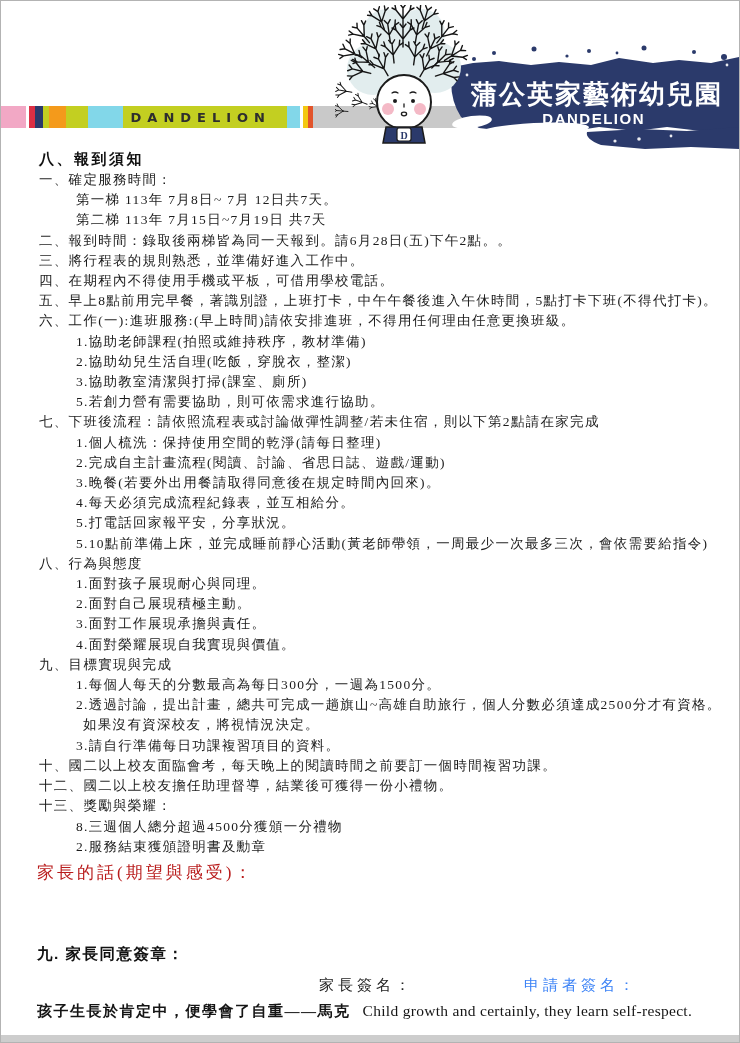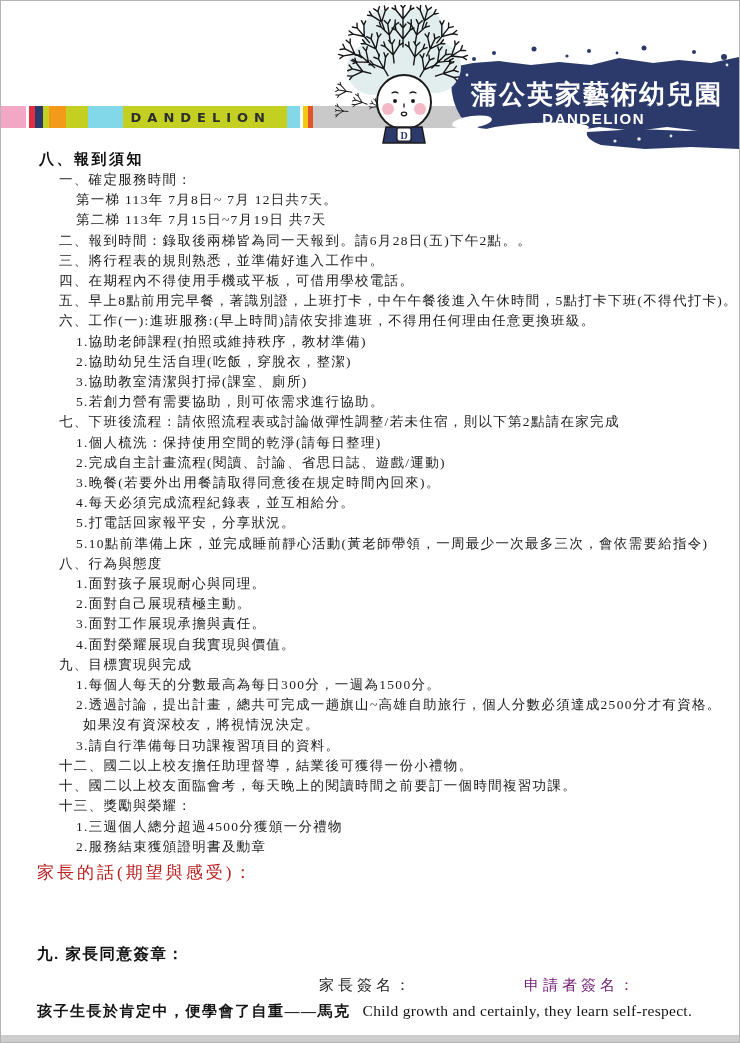--- a/index.html
+++ b/index.html
@@ -17,31 +17,31 @@
   .banner{position:absolute;top:42px;right:0;width:300px;height:112px;z-index:2;}
   .banner text.zh{font-family:"Liberation Serif","DejaVu Serif",serif;font-weight:bold;}
   .banner text.en{font-family:"Liberation Sans","DejaVu Sans",sans-serif;font-weight:bold;}
   .banner text.en2{font-family:"Liberation Serif","DejaVu Serif",serif;}
   .mascot{position:absolute;top:4px;left:334px;width:136px;height:142px;z-index:3;}
   
   .notice{position:absolute;top:146px;left:0;right:0;z-index:2;white-space:nowrap;}
   .notice-heading{font-family:"Liberation Sans","DejaVu Sans",sans-serif;font-weight:bold;
     font-size:15px;letter-spacing:2.5px;padding-left:38px;line-height:23px;color:#111;}
   .line{font-size:13.5px;line-height:20.2px;letter-spacing:1.3px;color:#1c1c1c;}
-  .indent-1{padding-left:38px;margin-left:20px;}
+  .indent-1{padding-left:38px;}
   .indent-2{padding-left:75px;}
   .indent-3{padding-left:82px;}
   
   .parents-words{position:absolute;top:860px;left:36px;font-size:17px;letter-spacing:3px;color:#b91c1c;}
   .consent-heading{position:absolute;top:943px;left:36px;
     font-family:"Liberation Sans","DejaVu Sans",sans-serif;font-weight:bold;font-size:15.5px;
     letter-spacing:1.5px;color:#111;}
   .sig-row{position:absolute;top:975px;left:0;right:0;height:22px;text-align:center;}
   .sig-parent{position:absolute;left:318px;font-size:15px;letter-spacing:4px;color:#222;}
-  .sig-applicant{position:absolute;left:523px;font-size:15px;letter-spacing:4px;color:#701a75;}
+  .sig-applicant{position:absolute;left:523px;font-size:15px;letter-spacing:4px;color:#3b82f6;}
   .footer-quote{position:absolute;top:1001px;left:36px;right:10px;white-space:nowrap;}
   .footer-quote .zh{font-weight:bold;font-size:15px;letter-spacing:1.5px;color:#151515;}
   .footer-quote .en{font-size:15.5px;letter-spacing:0.3px;color:#151515;margin-left:8px;}
   .bottom-bar{position:absolute;left:0;right:0;bottom:0;height:7px;background:#cdcdcd;}
 </style>
 </head>
 <body>
 
 <div class="page">
 
@@ -177,24 +177,24 @@
         <div class="line indent-1">八、行為與態度</div>
         <div class="line indent-2">1.面對孩子展現耐心與同理。</div>
         <div class="line indent-2">2.面對自己展現積極主動。</div>
         <div class="line indent-2">3.面對工作展現承擔與責任。</div>
         <div class="line indent-2">4.面對榮耀展現自我實現與價值。</div>
         <div class="line indent-1">九、目標實現與完成</div>
         <div class="line indent-2">1.每個人每天的分數最高為每日300分，一週為1500分。</div>
         <div class="line indent-2">2.透過討論，提出計畫，總共可完成一趟旗山~高雄自助旅行，個人分數必須達成2500分才有資格。</div>
         <div class="line indent-3">如果沒有資深校友，將視情況決定。</div>
         <div class="line indent-2">3.請自行準備每日功課複習項目的資料。</div>
+        <div class="line indent-1">十、國二以上校友面臨會考，每天晚上的閱讀時間之前要訂一個時間複習功課。</div>
         <div class="line indent-1">十二、國二以上校友擔任助理督導，結業後可獲得一份小禮物。</div>
-        <div class="line indent-1">十、國二以上校友面臨會考，每天晚上的閱讀時間之前要訂一個時間複習功課。</div>
         <div class="line indent-1">十三、獎勵與榮耀：</div>
-        <div class="line indent-2">1.三週個人總分超過4500分獲頒一分禮物</div>
+        <div class="line indent-2">8.三週個人總分超過4500分獲頒一分禮物</div>
         <div class="line indent-2">2.服務結束獲頒證明書及勳章</div>
       </div>
   </div>
 
   <div class="parents-words">家長的話(期望與感受)：</div>
 
   <div class="consent-heading">九. 家長同意簽章：</div>
 
   <div class="sig-row">
     <span class="sig-parent">家長簽名：</span>

